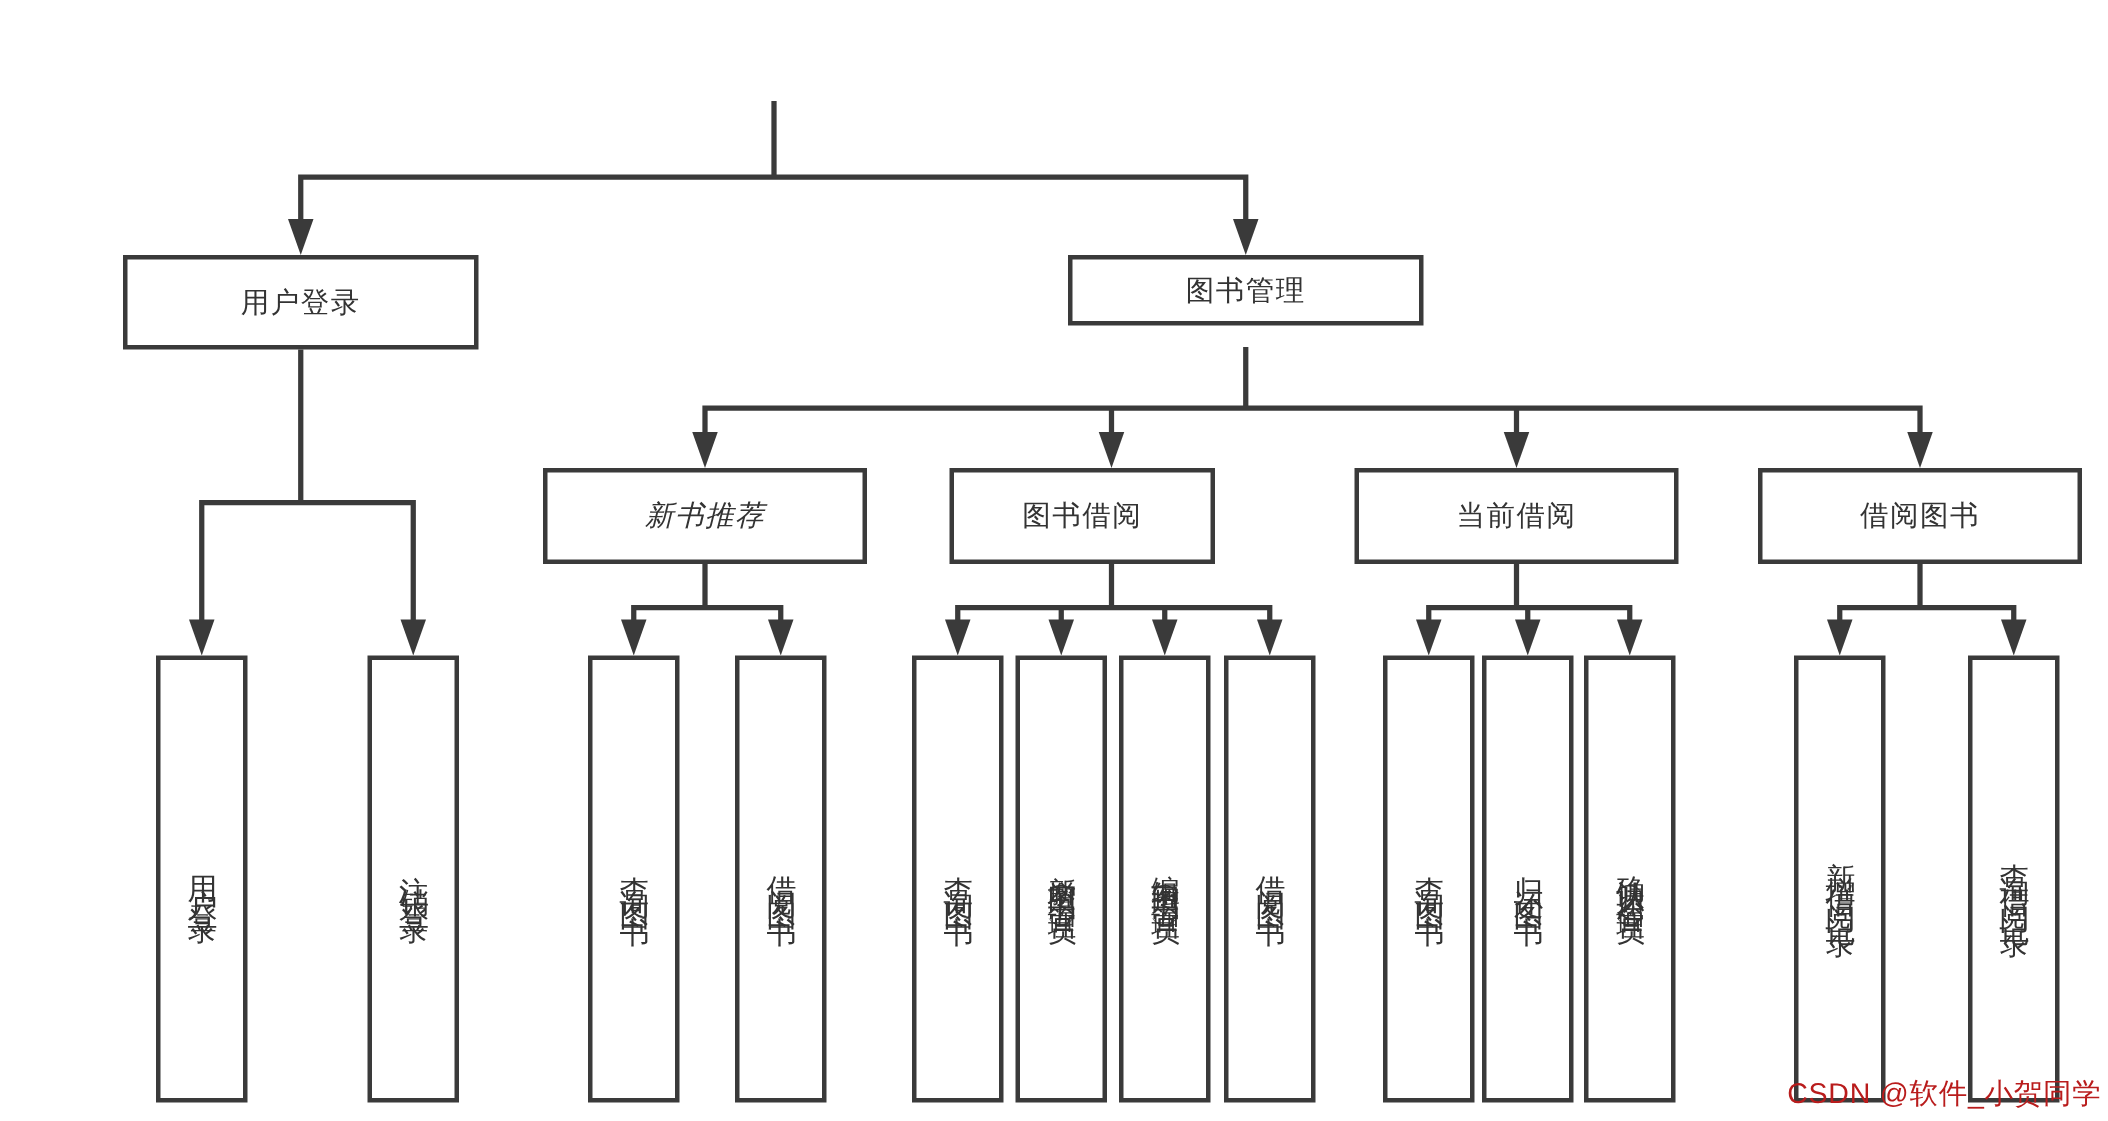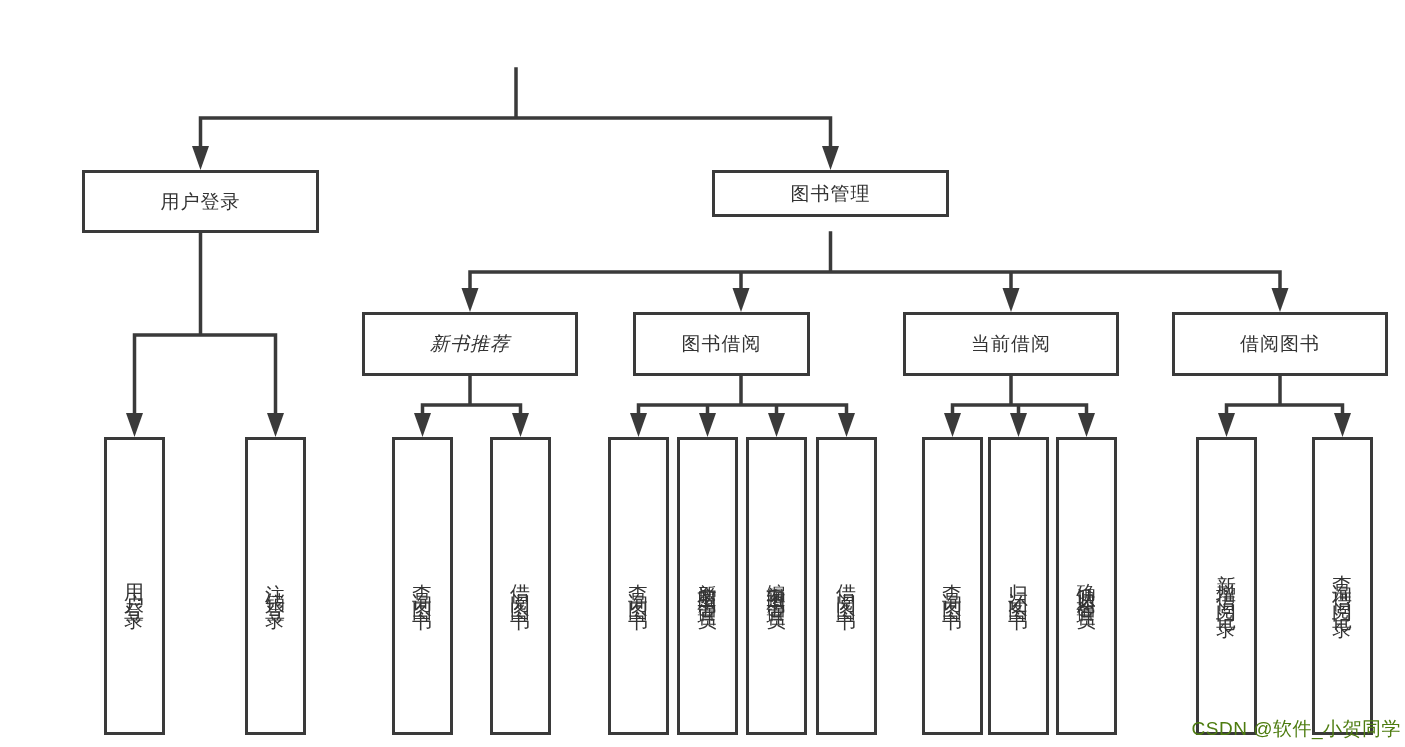--- a/index.html
+++ b/index.html
@@ -41,21 +41,21 @@
   }
   .box .vlabel.tight {
     letter-spacing: 4px;
     font-size: 19px;
   }
   .watermark {
     position: absolute;
     right: 4px;
     bottom: 5px;
     font-size: 19px;
-    color: #4d7c0f;
+    color: #b91c1c;
     letter-spacing: 0.5px;
     white-space: nowrap;
     z-index: 5;
     pointer-events: none;
   }
 </style>
 </head>
 <body>
 
 <div class="stage">

